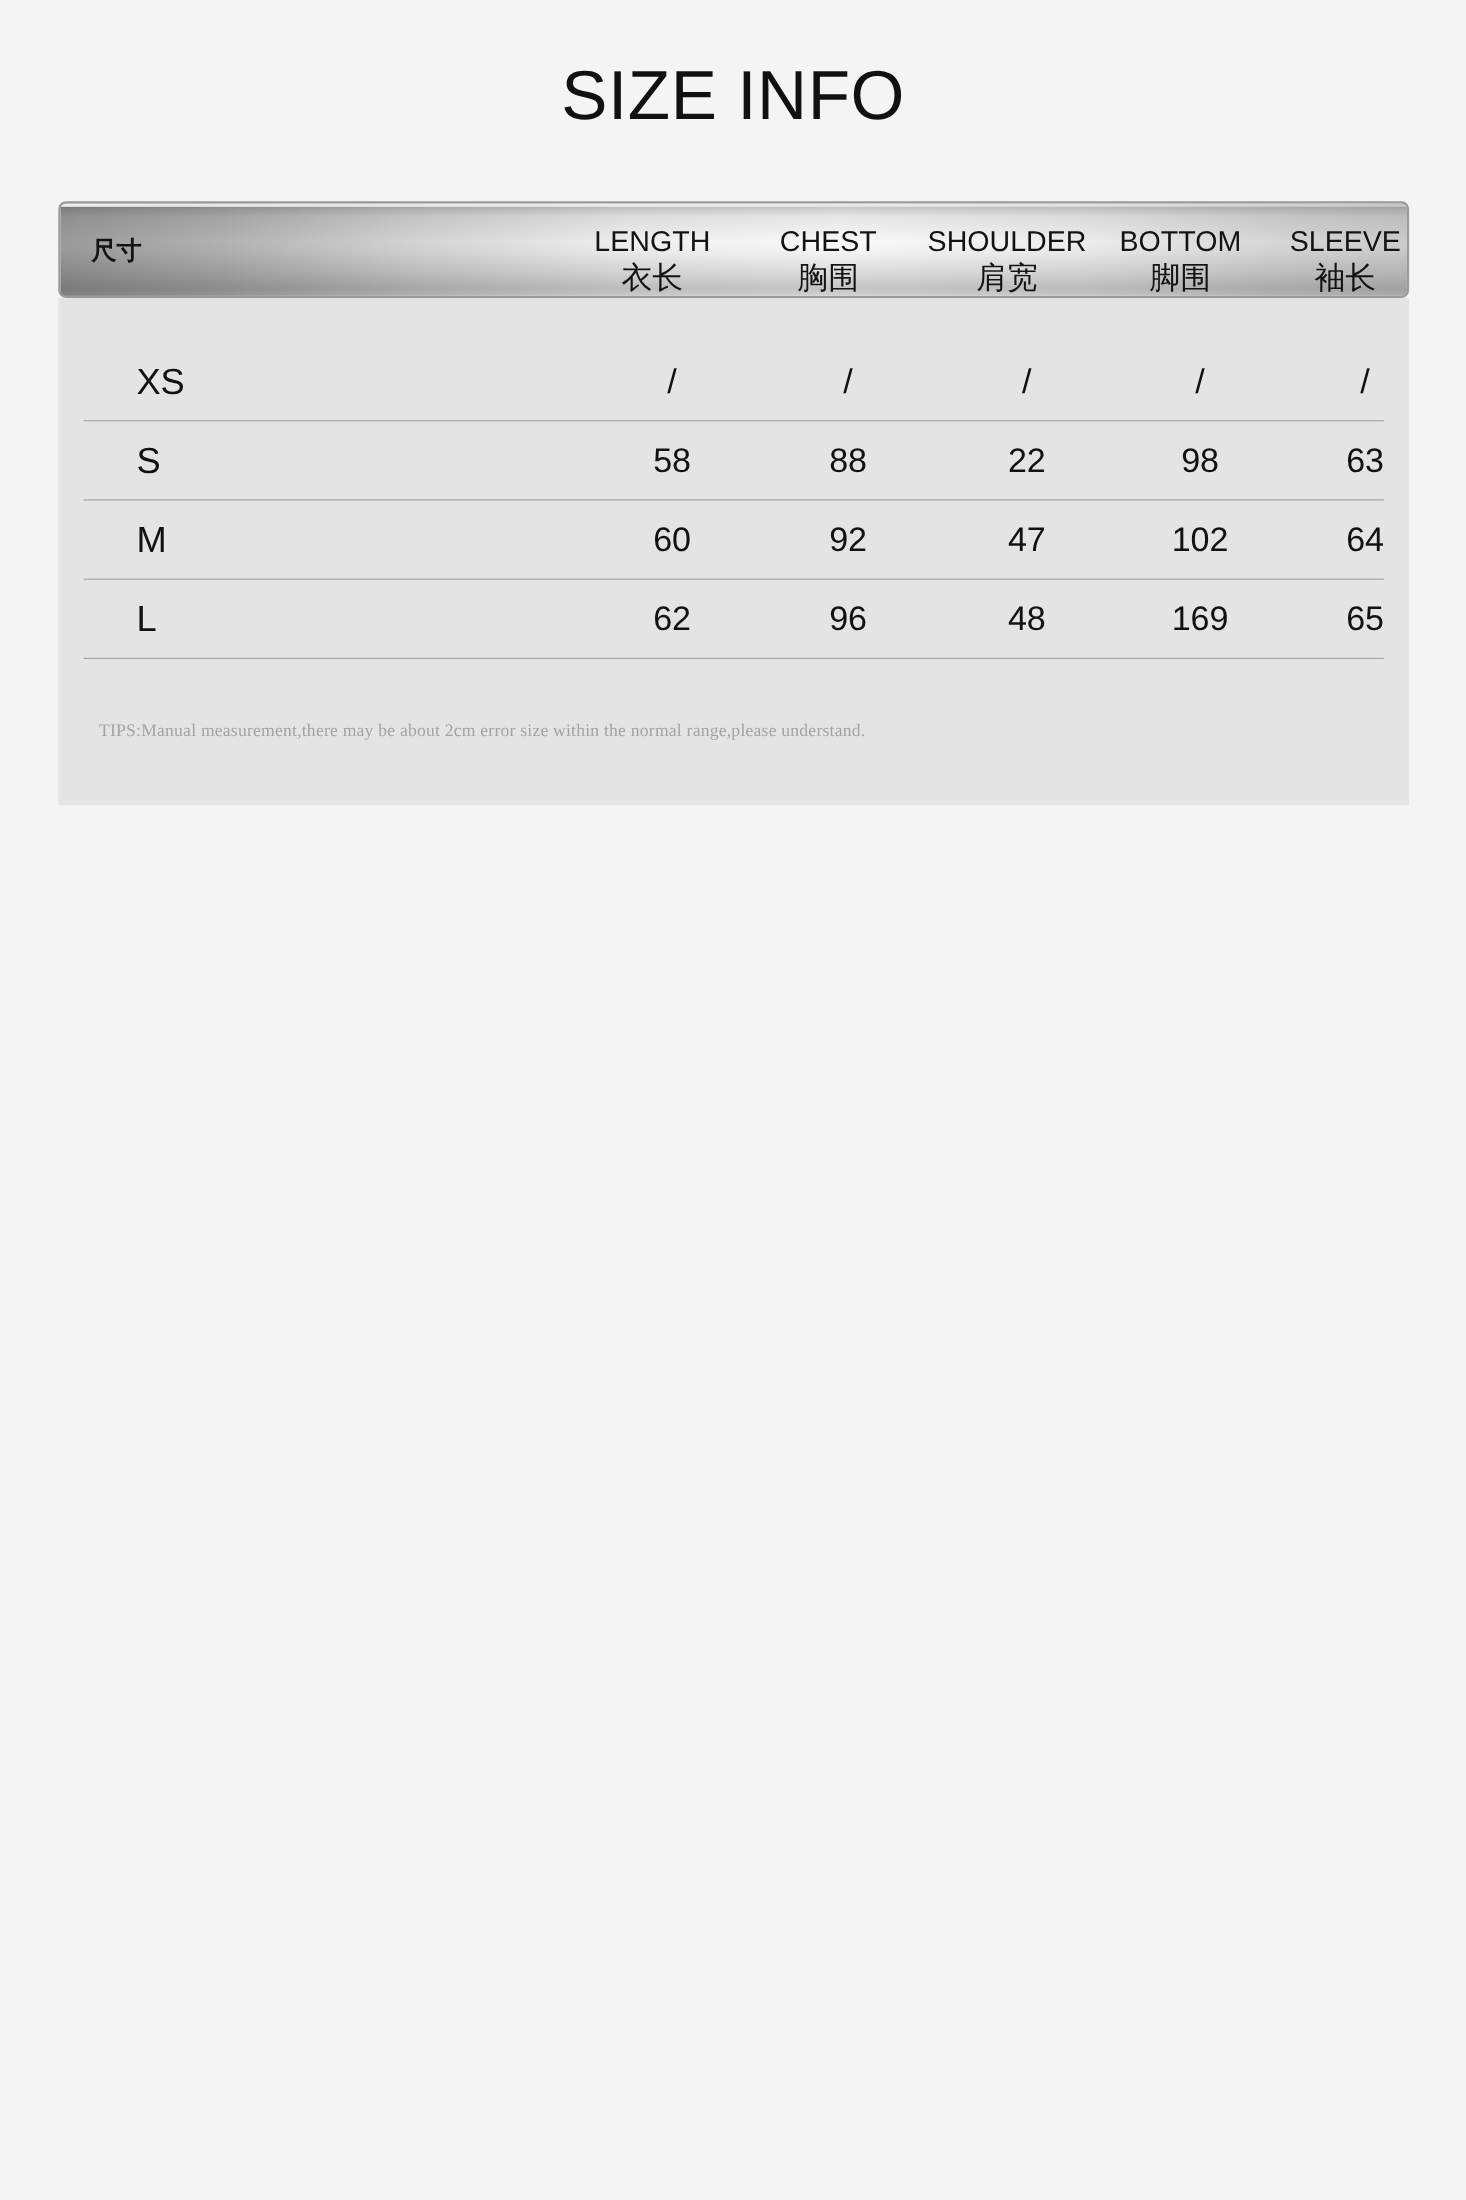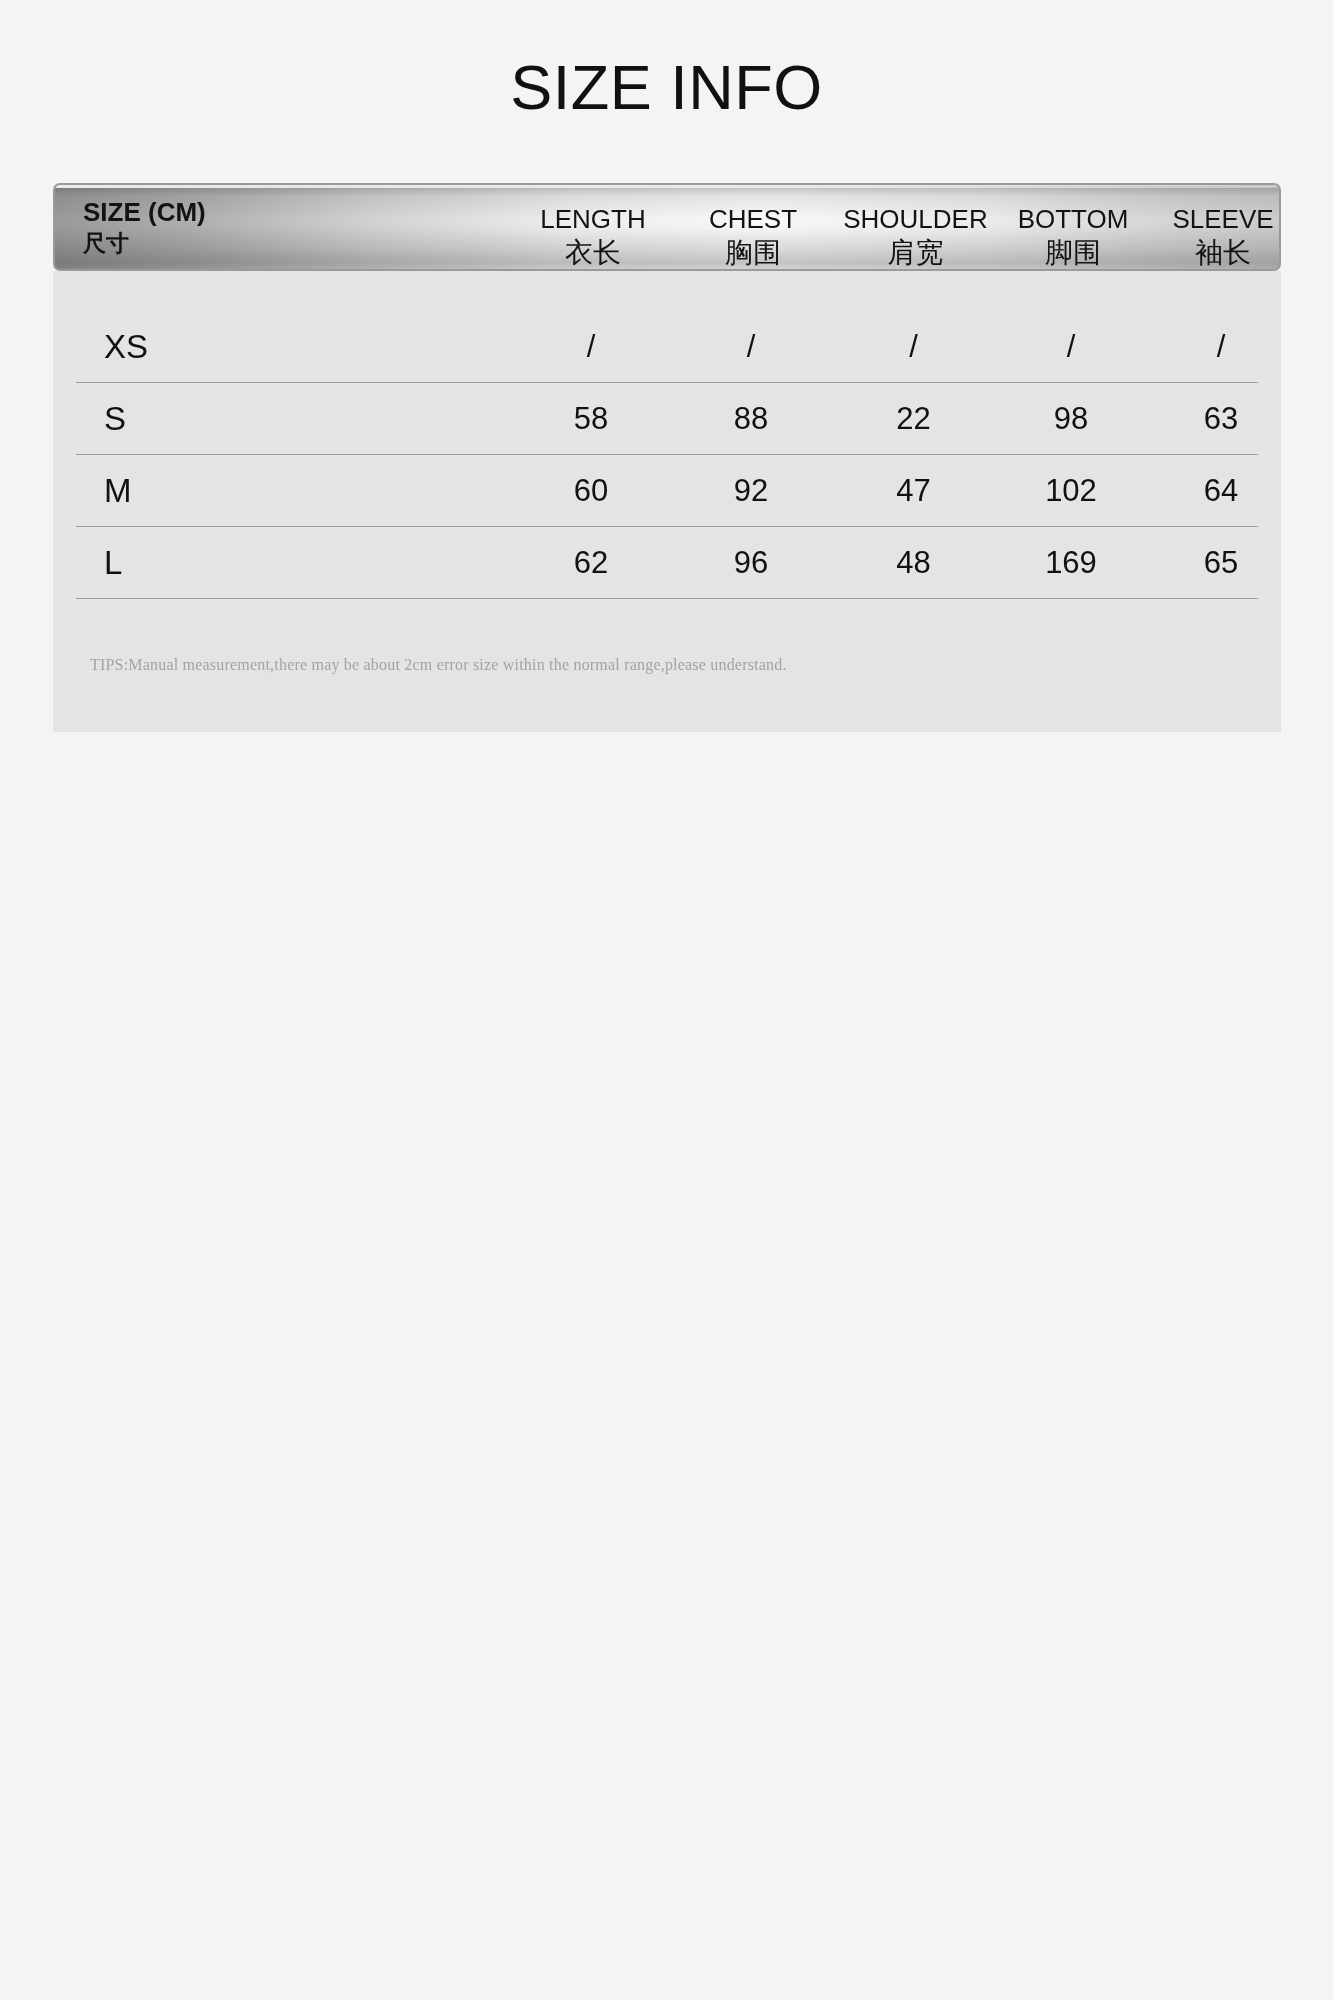--- a/index.html
+++ b/index.html
@@ -152,20 +152,21 @@
     color: #111111;
     font-size: 31px;
     font-weight: 400;
     text-align: center;
     line-height: 1;
   }
   .cell.size-col {
     text-align: left;
     flex: 0 0 407px;
     font-size: 33px;
+    margin-left: 20px;
   }
   .cell.m-col { flex: 0 0 160px; }
   .cell.m-col.shoulder { flex: 0 0 165px; }
   .cell.m-col.bottom   { flex: 0 0 150px; }
   .cell.m-col.sleeve   { flex: 0 0 150px; }
 
   .tips {
     color: #a3a3a3;
     font-family: "Liberation Serif", serif;
     font-size: 16px;
@@ -184,21 +185,20 @@
 <div class="page">
 
   <div class="title">SIZE INFO</div>
 
   <div class="size-table">
 
     <div class="table-header">
       <div class="header-row">
 
         <div class="hcell size-col">
-          <span class="en">SIZE (CM)</span>
           <span class="cn">尺寸</span>
         </div>
 
         <div class="hcell m-col length">
           <span class="en">LENGTH</span>
           <span class="cn">衣长</span>
         </div>
 
         <div class="hcell m-col chest">
           <span class="en">CHEST</span>

